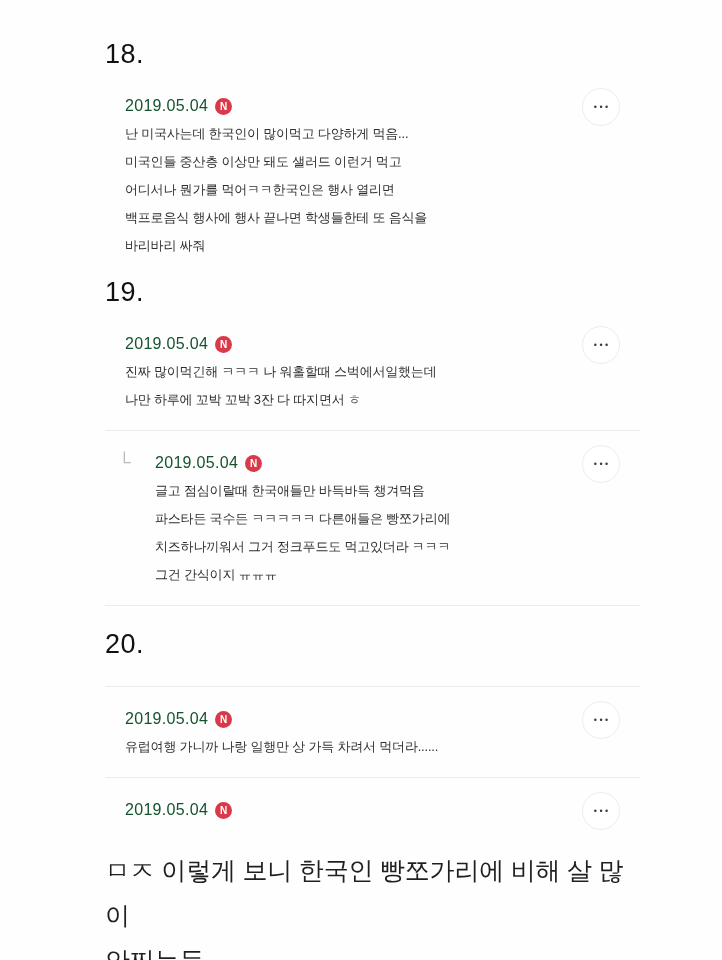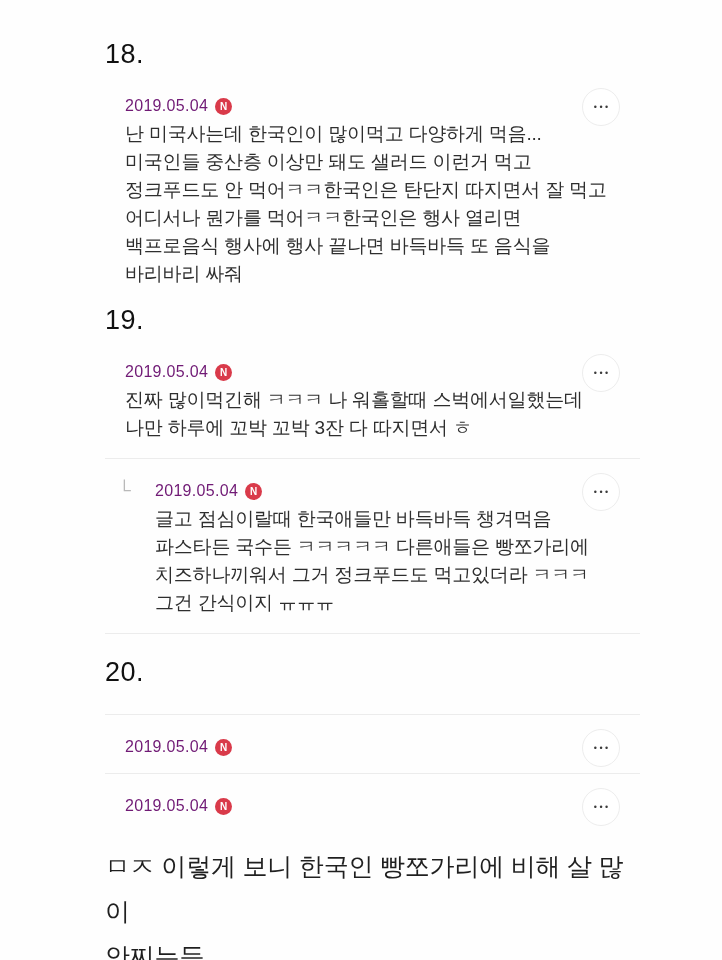--- a/index.html
+++ b/index.html
@@ -17,28 +17,28 @@
     color: #111; margin: 12px 0 26px 0; letter-spacing: 0.5px;
   }
   .divider { height: 1px; background: #ececec; margin: 4px 0 22px 0; }
   .comment { position: relative; padding-left: 20px; margin-bottom: 16px; }
   .comment.reply { padding-left: 50px; }
   .reply-mark {
     position: absolute; left: 13px; top: 0px;
     color: #b9b9b9; font-size: 18px; line-height: 18px;
   }
   .date-row { height: 20px; margin-bottom: 4px; display: flex; align-items: center; }
-  .date { color: #701a75; font-size: 16px; letter-spacing: 0.3px; }
+  .date { color: #14532d; font-size: 16px; letter-spacing: 0.3px; }
   .badge {
     display: inline-flex; align-items: center; justify-content: center;
     width: 17px; height: 17px; border-radius: 50%;
     color: #fff; font-size: 10px; font-weight: bold;
     margin-left: 7px; flex: 0 0 auto;
   }
-  .comment-text { font-size: 19px; line-height: 28px; color: #2e2e2e; letter-spacing: -0.2px; }
+  .comment-text { font-size: 13px; line-height: 28px; color: #2e2e2e; letter-spacing: -0.2px; }
   .more-btn {
     position: absolute; right: 20px; top: -8px;
     width: 38px; height: 38px; border-radius: 50%;
     background: #fff; border: 1px solid #ededed;
     display: flex; align-items: center; justify-content: center;
     cursor: pointer; padding: 0;
   }
   .dots {
     color: #3c3c3c; font-size: 9px; letter-spacing: 2.5px;
     line-height: 9px; text-indent: 2.5px;
@@ -56,23 +56,22 @@
 
     <div class="section-number">18.</div>
       <div class="comment">
         <div class="date-row">
           <span class="date">2019.05.04</span>
           <span class="badge" style="background: rgb(217, 58, 74);">N</span>
         </div>
         <div class="comment-text">
           <div class="line">난 미국사는데 한국인이 많이먹고 다양하게 먹음...</div>
           <div class="line">미국인들 중산층 이상만 돼도 샐러드 이런거 먹고</div>
-          <div class="line">정크푸드도 안 먹어ㅋㅋ한국인은 탄단지 따지면서 잘 먹고</div>
           <div class="line">어디서나 뭔가를 먹어ㅋㅋ한국인은 행사 열리면</div>
-          <div class="line">백프로음식 행사에 행사 끝나면 바득바득 또 음식을</div>
+          <div class="line">백프로음식 행사에 행사 끝나면 학생들한테 또 음식을</div>
           <div class="line">바리바리 싸줘</div>
         </div>
         <button class="more-btn">
           <span class="dots">•••</span>
         </button>
       </div>
       <div class="section-number">19.</div>
       <div class="comment">
         <div class="date-row">
           <span class="date">2019.05.04</span>
@@ -104,20 +103,23 @@
         </button>
       </div>
       <div class="divider"></div>
       <div class="section-number">20.</div>
       <div class="divider"></div>
       <div class="comment">
         <div class="date-row">
           <span class="date">2019.05.04</span>
           <span class="badge" style="background: rgb(217, 58, 74);">N</span>
         </div>
+        <div class="comment-text">
+          <div class="line">유럽여행 가니까 나랑 일행만 상 가득 차려서 먹더라......</div>
+        </div>
         <button class="more-btn">
           <span class="dots">•••</span>
         </button>
       </div>
       <div class="divider"></div>
       <div class="comment">
         <div class="date-row">
           <span class="date">2019.05.04</span>
           <span class="badge" style="background: rgb(217, 58, 74);">N</span>
         </div>

